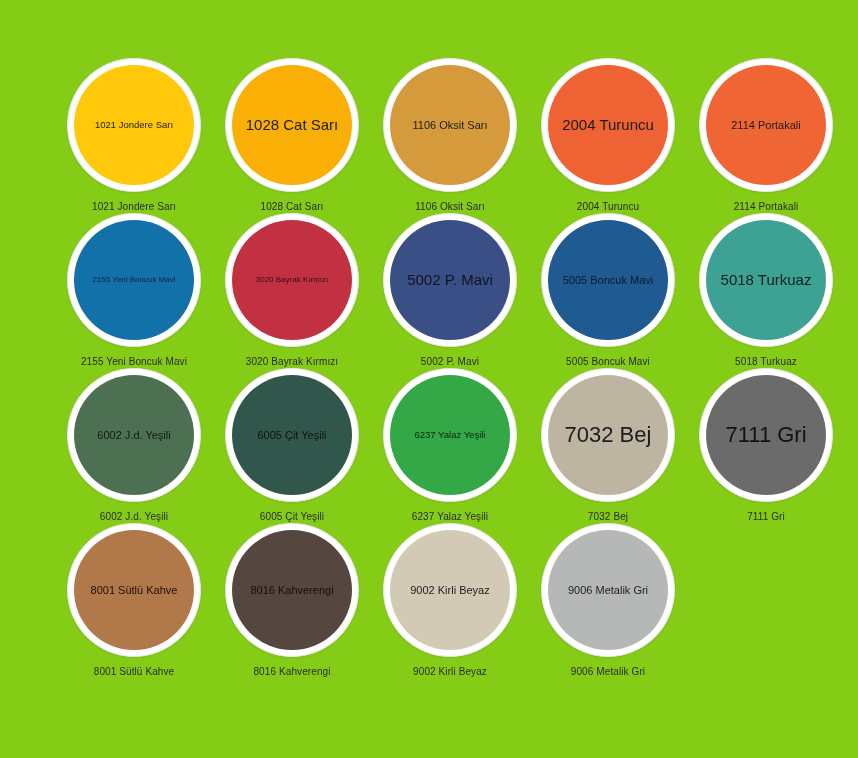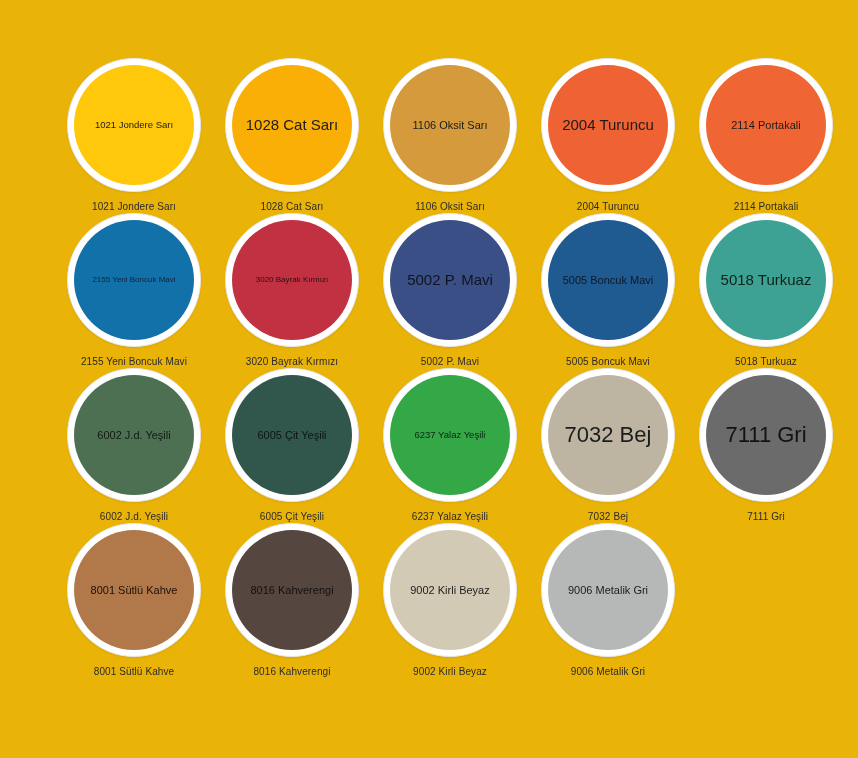--- a/index.html
+++ b/index.html
@@ -11,21 +11,21 @@
     height: 758px;
     background: #ffffff;
     font-family: "Liberation Sans", sans-serif;
     overflow: hidden;
   }
 
   #palette-page {
     width: 858px;
     height: 758px;
     position: relative;
-    background: #eab308;
+    background: #84cc16;
     box-sizing: border-box;
     padding: 58px 0 0 0;
   }
 
   #swatch-grid {
     display: grid;
     grid-template-columns: repeat(5, 158px);
     grid-auto-rows: 155px;
     justify-content: start;
     padding-left: 55px;

